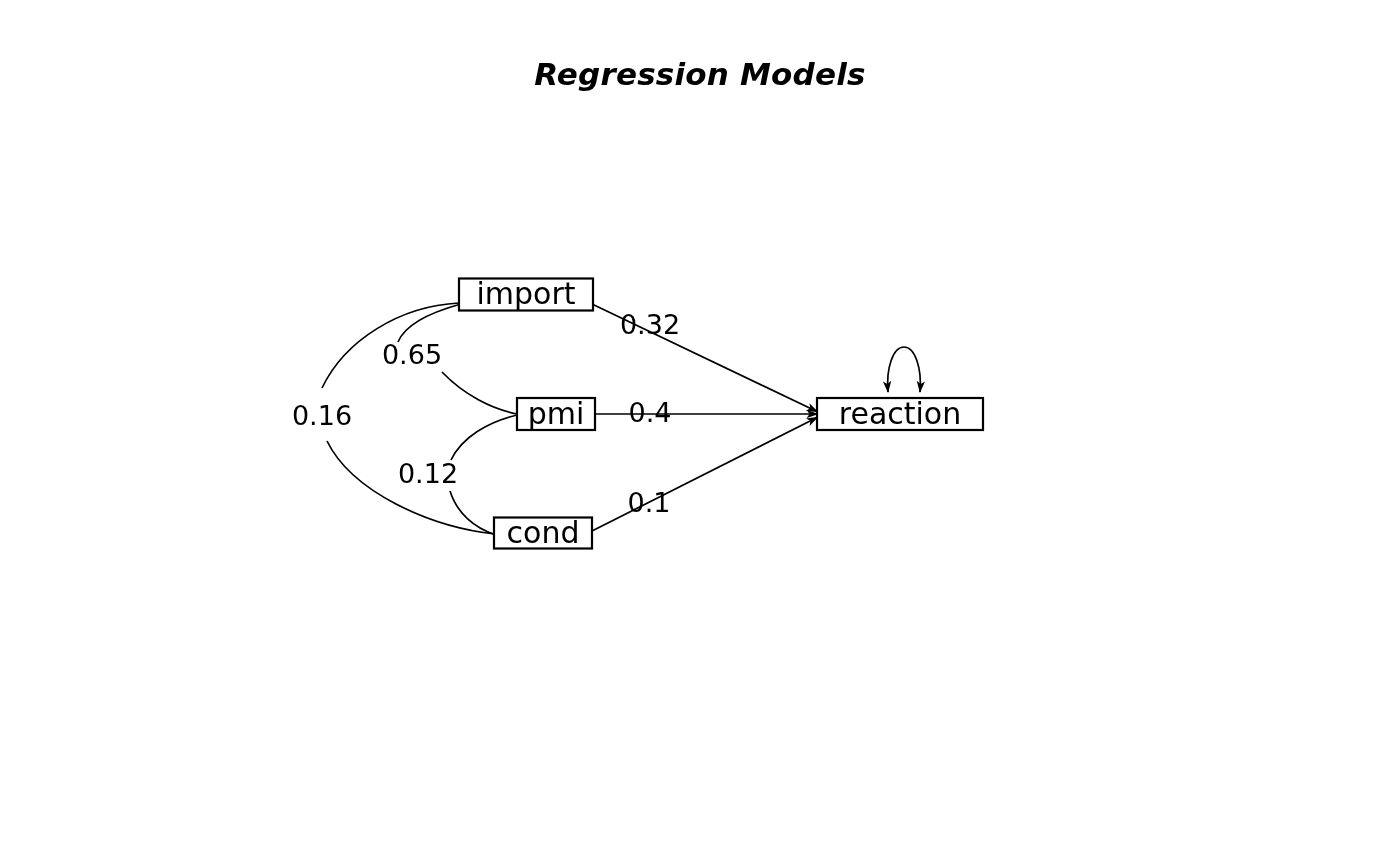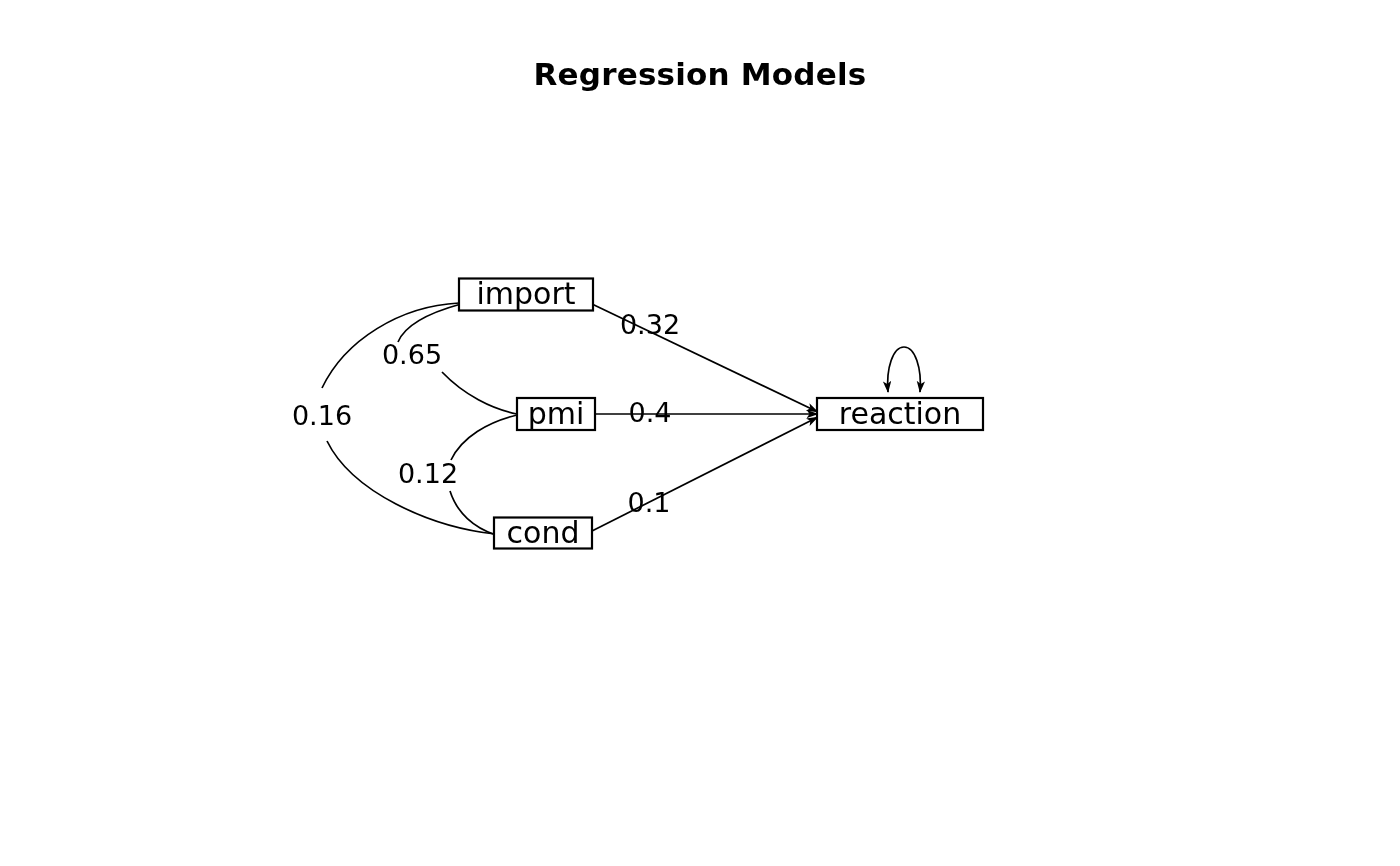--- a/index.html
+++ b/index.html
@@ -21,20 +21,21 @@
     position: absolute;
     left: 0;
     top: 56px;
     width: 1400px;
     text-align: center;
     font-family: "DejaVu Sans", sans-serif;
     font-size: 31px;
     font-weight: bold;
     color: #000000;
     letter-spacing: 0.2px;
+    font-style: italic;
   }
   svg#path-diagram {
     position: absolute;
     left: 0;
     top: 0;
     width: 1400px;
     height: 866px;
   }
   .node-rect {
     fill: #ffffff;

